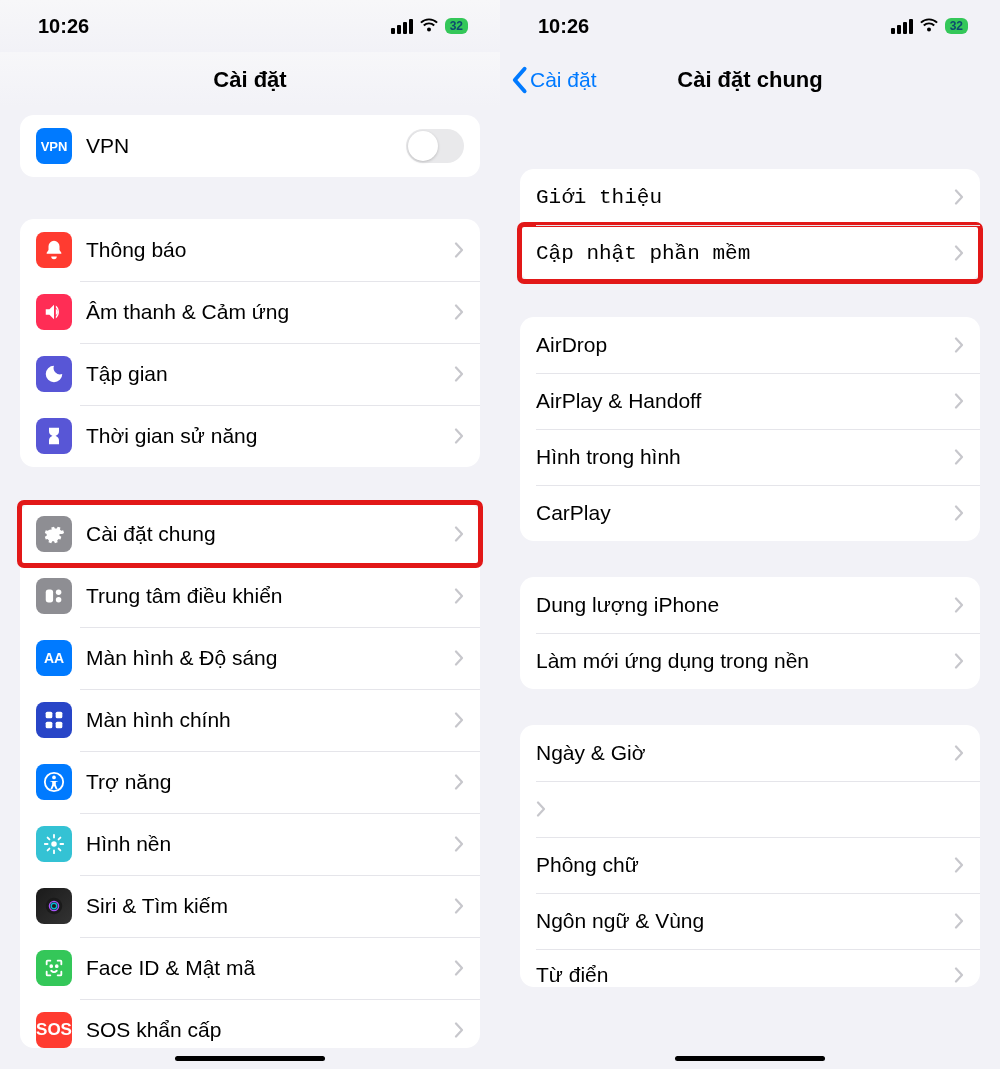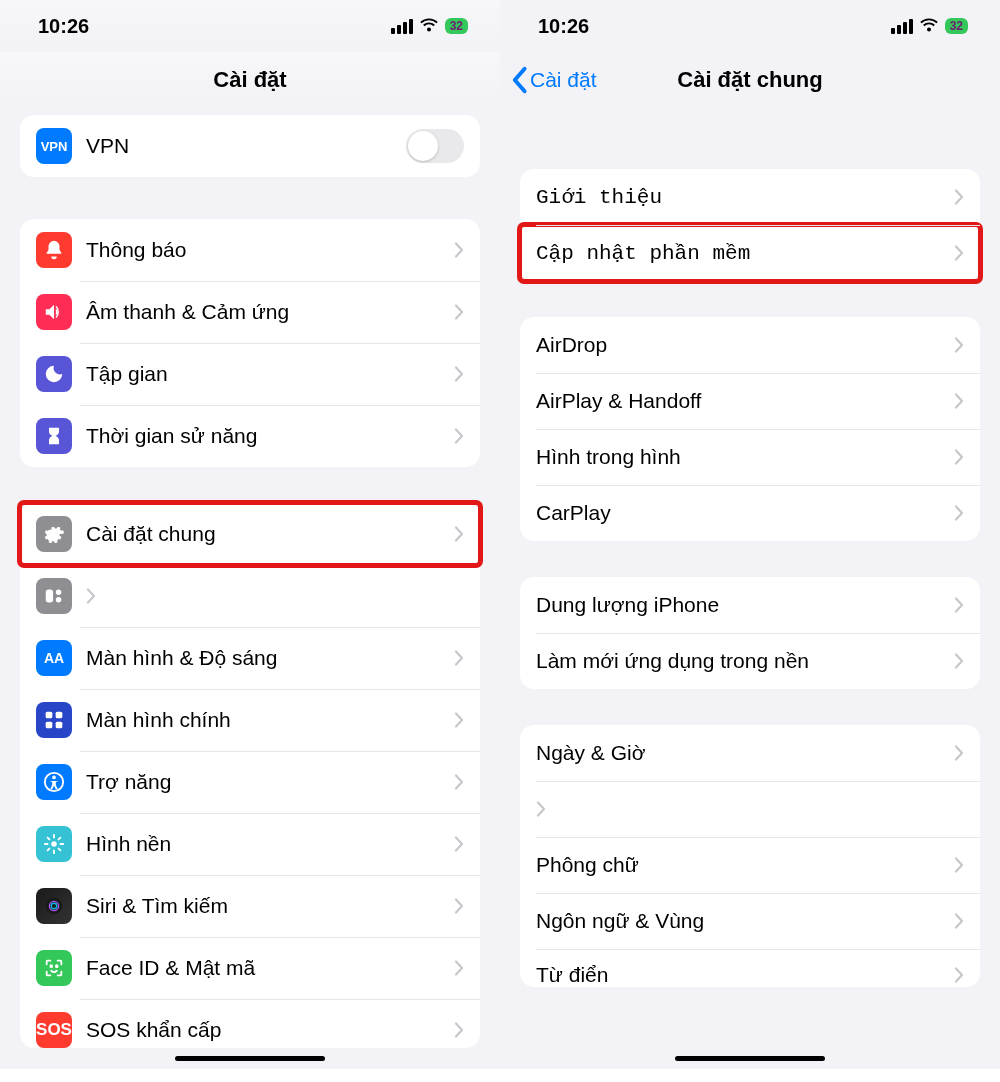--- a/index.html
+++ b/index.html
@@ -24,21 +24,21 @@
     align-items: center;
     justify-content: space-between;
     padding: 0 32px 0 38px;
     font-weight: 600;
     font-size: 20px;
     color: #000;
   }
   .status-right { display: flex; align-items: center; gap: 6px; }
   .battery-badge {
     background: #34c759;
-    color: #701a75;
+    color: #0c4a6e;
     font-size: 12px;
     font-weight: 700;
     padding: 2px 5px;
     border-radius: 6px;
     line-height: 1;
   }
   .nav-bar {
     height: 55px;
     display: flex;
     align-items: center;
@@ -274,20 +274,21 @@
           </span>
         </div>
         <div class="row">
           <div class="row-icon ic-control">
             <svg width="22" height="22" viewBox="0 0 24 24" fill="#fff">
               <rect x="3" y="5" width="8" height="14" rx="3"></rect>
               <circle cx="17" cy="8" r="3"></circle>
               <circle cx="17" cy="16" r="3"></circle>
             </svg>
           </div>
+          <div class="row-label">Trung tâm điều khiển</div>
           <span class="chevron">
             <svg viewBox="0 0 10 16">
               <path d="M2 1.5L8 8l-6 6.5" stroke="#c7c7cc" stroke-width="2.2" fill="none" stroke-linecap="round" stroke-linejoin="round"></path>
             </svg>
           </span>
         </div>
         <div class="row">
           <div class="row-icon ic-display">AA</div>
           <div class="row-label">Màn hình &amp; Độ sáng</div>
           <span class="chevron">

